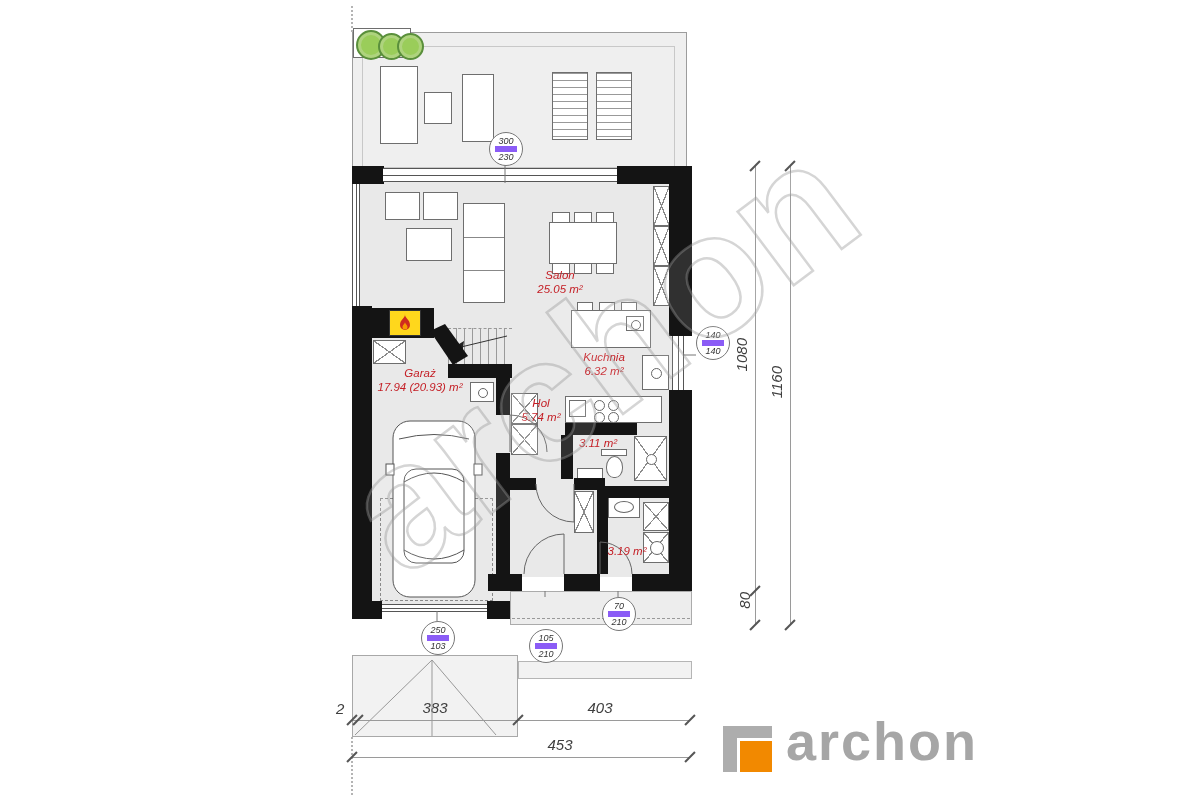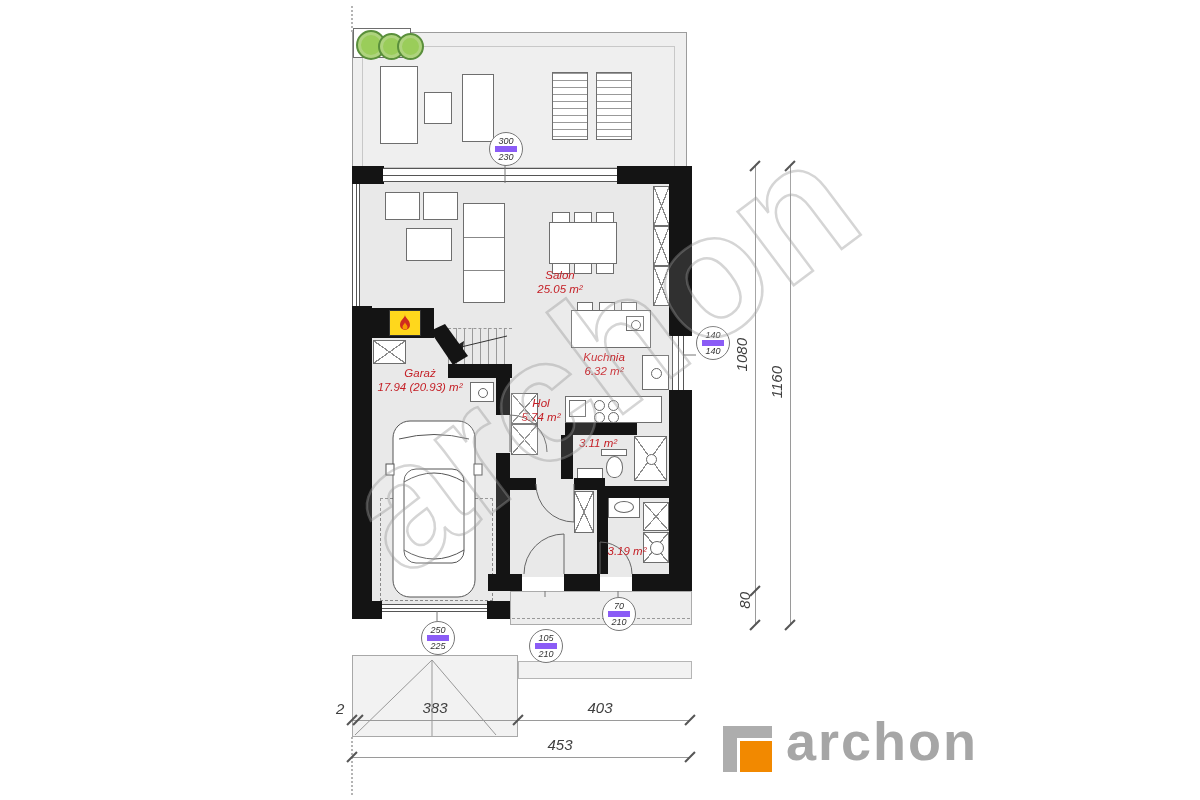--- a/index.html
+++ b/index.html
@@ -230,21 +230,21 @@
   <div class="marker" style="left:489px;top:132px;">
     <span>300</span>
     <span class="bot">230</span>
   </div>
   <div class="marker" style="left:696px;top:326px;">
     <span>140</span>
     <span class="bot">140</span>
   </div>
   <div class="marker" style="left:421px;top:621px;">
     <span>250</span>
-    <span class="bot">225</span>
+    <span class="bot">103</span>
   </div>
   <div class="marker" style="left:529px;top:597px;margin-top:32px;">
     <span>105</span>
     <span class="bot">210</span>
   </div>
   <div class="marker" style="left:602px;top:597px;">
     <span>70</span>
     <span class="bot">210</span>
   </div>
 

